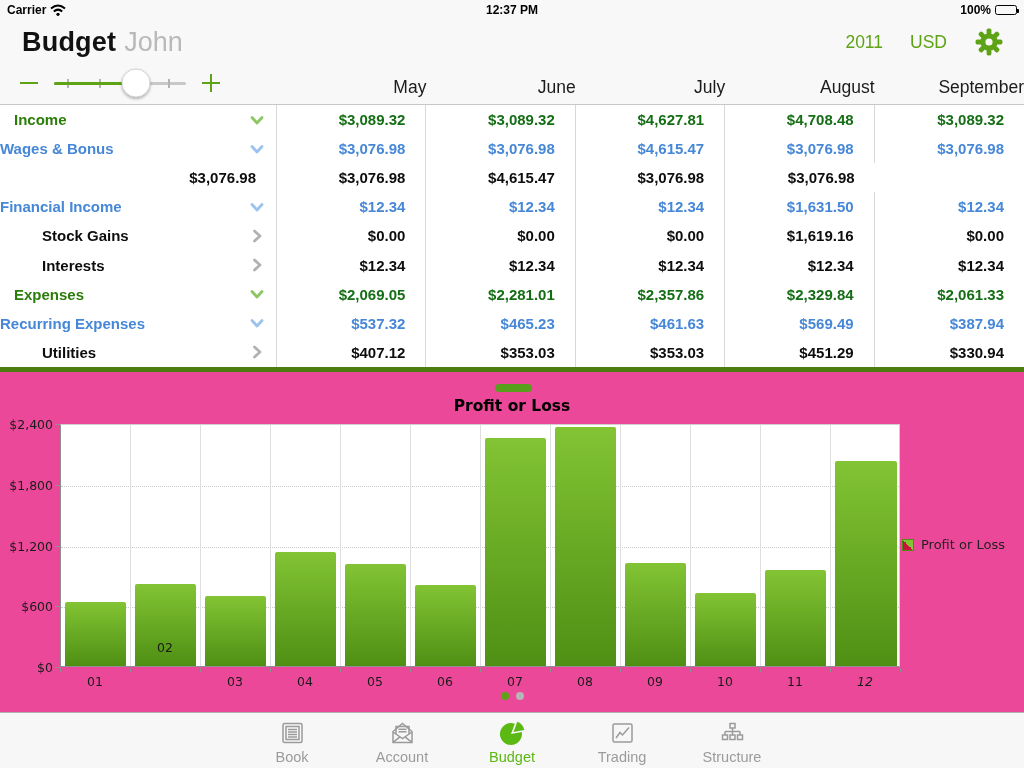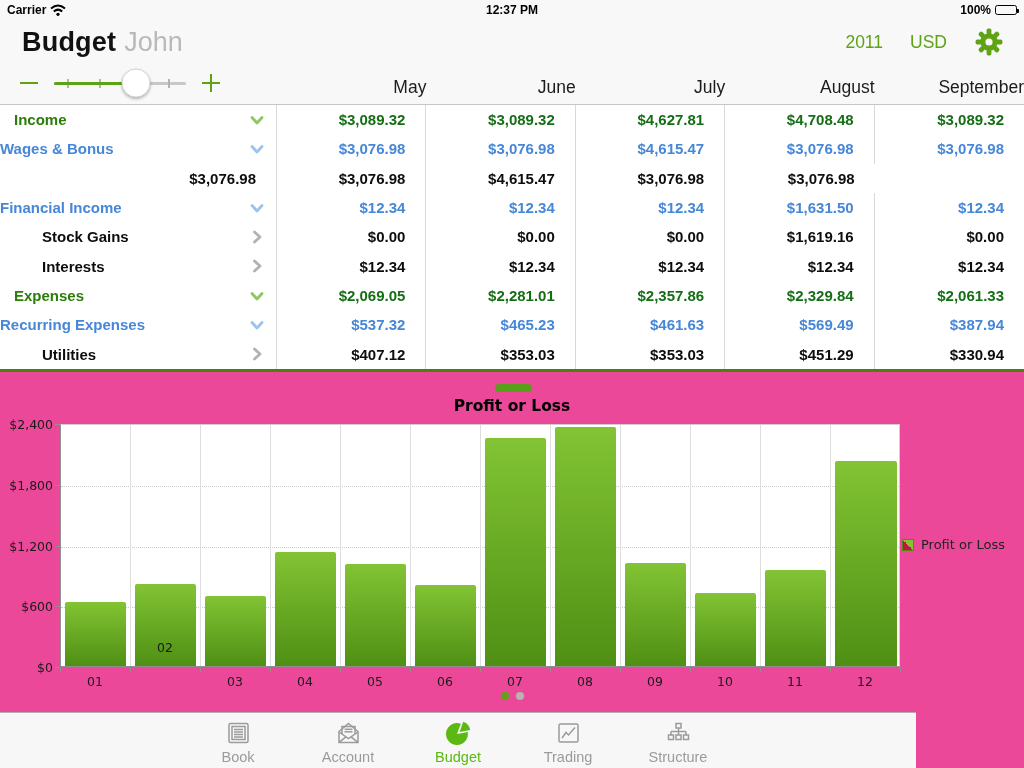--- a/index.html
+++ b/index.html
@@ -29,21 +29,21 @@
   .zs-minus, .zs-plus { position:relative; width:22px; height:22px; cursor:pointer; }
   .zs-minus .hbar, .zs-plus .hbar { position:absolute; left:2px; top:10px; width:18px; height:2px; background:var(--accent); }
   .zs-plus .vbar { position:absolute; left:10px; top:2px; width:2px; height:18px; background:var(--accent); }
   .zs-track { position:relative; width:132px; height:3px; background:#c8c8c8; border-radius:2px; margin:0 14px; }
   .zs-tick { position:absolute; top:-3px; width:2px; height:9px; background:#b3b3b3; }
   .zs-fill { position:absolute; left:0; top:0; width:52%; height:3px; background:var(--accent); border-radius:2px; }
   .zs-knob { position:absolute; left:62%; top:50%; width:29px; height:29px; background:#fff; border:1px solid #d4d4d4; border-radius:50%; transform:translate(-50%,-50%); box-shadow:0 1.5px 3px rgba(0,0,0,.28); cursor:grab; }
   .months { position:absolute; left:0; bottom:6px; width:100%; display:grid; grid-template-columns:277px repeat(5,1fr); }
   .month-cell { text-align:right; font-size:17.5px; color:#1c1c1c; }
   
-  .budget-table { position:absolute; left:0; top:104px; width:1024px; height:268px; background:#fff; border-top:1px solid #c6c6c6; border-bottom:3px solid #4d7c0f; display:flex; flex-direction:column; }
+  .budget-table { position:absolute; left:0; top:104px; width:1024px; height:268px; background:#fff; border-top:1px solid #c6c6c6; border-bottom:5px solid #4d7c0f; display:flex; flex-direction:column; }
   .trow { flex:1; display:grid; grid-template-columns:277px repeat(5,1fr); }
   .tlabel { display:flex; align-items:center; border-right:1px solid #d8d8d8; padding-right:11px; font-size:15px; font-weight:700; cursor:pointer; }
   .tlabel span { flex:1; }
   .lvl0 { padding-left:14px; }
   .lvl1 { }
   .lvl2 { padding-left:42px; }
   .tval { display:flex; align-items:center; justify-content:flex-end; padding-right:20px; font-size:15px; font-weight:700; border-right:1px solid #d8d8d8; }
   .trow .tval:last-child { border-right:none; }
   .c-green.tlabel { color:var(--green-label); }
   .c-green.tval { color:var(--green-value); }
@@ -67,21 +67,21 @@
   .ytick { position:absolute; width:5px; height:1px; background:#8f8f8f; }
   .xtick { position:absolute; width:1px; height:4px; background:#8f8f8f; }
   .xlabel { position:absolute; text-align:center; font-size:12.5px; color:#1a1a1a; }
   .legend { position:absolute; left:902px; top:537px; display:flex; align-items:center; gap:7px; font-size:13px; color:#222; }
   .legend-swatch { width:12px; height:12px; border:1px solid #4e8c12; background:linear-gradient(to bottom left, var(--bar-top) 0 50%, var(--legend-red) 50% 100%); }
   
   .page-dots { position:absolute; left:0; top:692px; width:1024px; display:flex; justify-content:center; gap:7px; }
   .dot { width:8px; height:8px; border-radius:50%; background:#b5b5b5; cursor:pointer; }
   .dot.active { background:var(--accent); }
   
-  .tab-bar { position:absolute; left:0; top:712px; width:916px; height:56px; background:#f7f7f7; border-top:1px solid #b0b0b0; display:flex; justify-content:center; }
+  .tab-bar { position:absolute; left:0; top:712px; width:1024px; height:56px; background:#f7f7f7; border-top:1px solid #b0b0b0; display:flex; justify-content:center; }
   .tab { width:110px; display:flex; flex-direction:column; align-items:center; justify-content:flex-start; padding-top:6px; gap:2px; background:none; border:none; color:var(--tab-inactive); cursor:pointer; font-family:inherit; }
   .tab svg { display:block; }
   .tab-label { font-size:14.5px; color:inherit; }
   .tab.active { color:var(--tab-active); }
 </style>
 </head>
 <body>
 
 <div class="app">
 
@@ -331,21 +331,21 @@
       <div class="xlabel" style="left: 130px; width: 70px; top: 640px;">02</div>
       <div class="xlabel" style="left: 200px; width: 70px; top: 674px;">03</div>
       <div class="xlabel" style="left: 270px; width: 70px; top: 674px;">04</div>
       <div class="xlabel" style="left: 340px; width: 70px; top: 674px;">05</div>
       <div class="xlabel" style="left: 410px; width: 70px; top: 674px;">06</div>
       <div class="xlabel" style="left: 480px; width: 70px; top: 674px;">07</div>
       <div class="xlabel" style="left: 550px; width: 70px; top: 674px;">08</div>
       <div class="xlabel" style="left: 620px; width: 70px; top: 674px;">09</div>
       <div class="xlabel" style="left: 690px; width: 70px; top: 674px;">10</div>
       <div class="xlabel" style="left: 760px; width: 70px; top: 674px;">11</div>
-      <div class="xlabel" style="left: 830px; width: 70px; top: 674px;">12</div>
+      <div class="xlabel" style="left: 830px; width: 70px; top: 674px; font-style: italic;">12</div>
       <div class="xtick" style="left: 60px; top: 668px;"></div>
       <div class="xtick" style="left: 130px; top: 668px;"></div>
       <div class="xtick" style="left: 200px; top: 668px;"></div>
       <div class="xtick" style="left: 270px; top: 668px;"></div>
       <div class="xtick" style="left: 340px; top: 668px;"></div>
       <div class="xtick" style="left: 410px; top: 668px;"></div>
       <div class="xtick" style="left: 480px; top: 668px;"></div>
       <div class="xtick" style="left: 550px; top: 668px;"></div>
       <div class="xtick" style="left: 620px; top: 668px;"></div>
       <div class="xtick" style="left: 690px; top: 668px;"></div>

